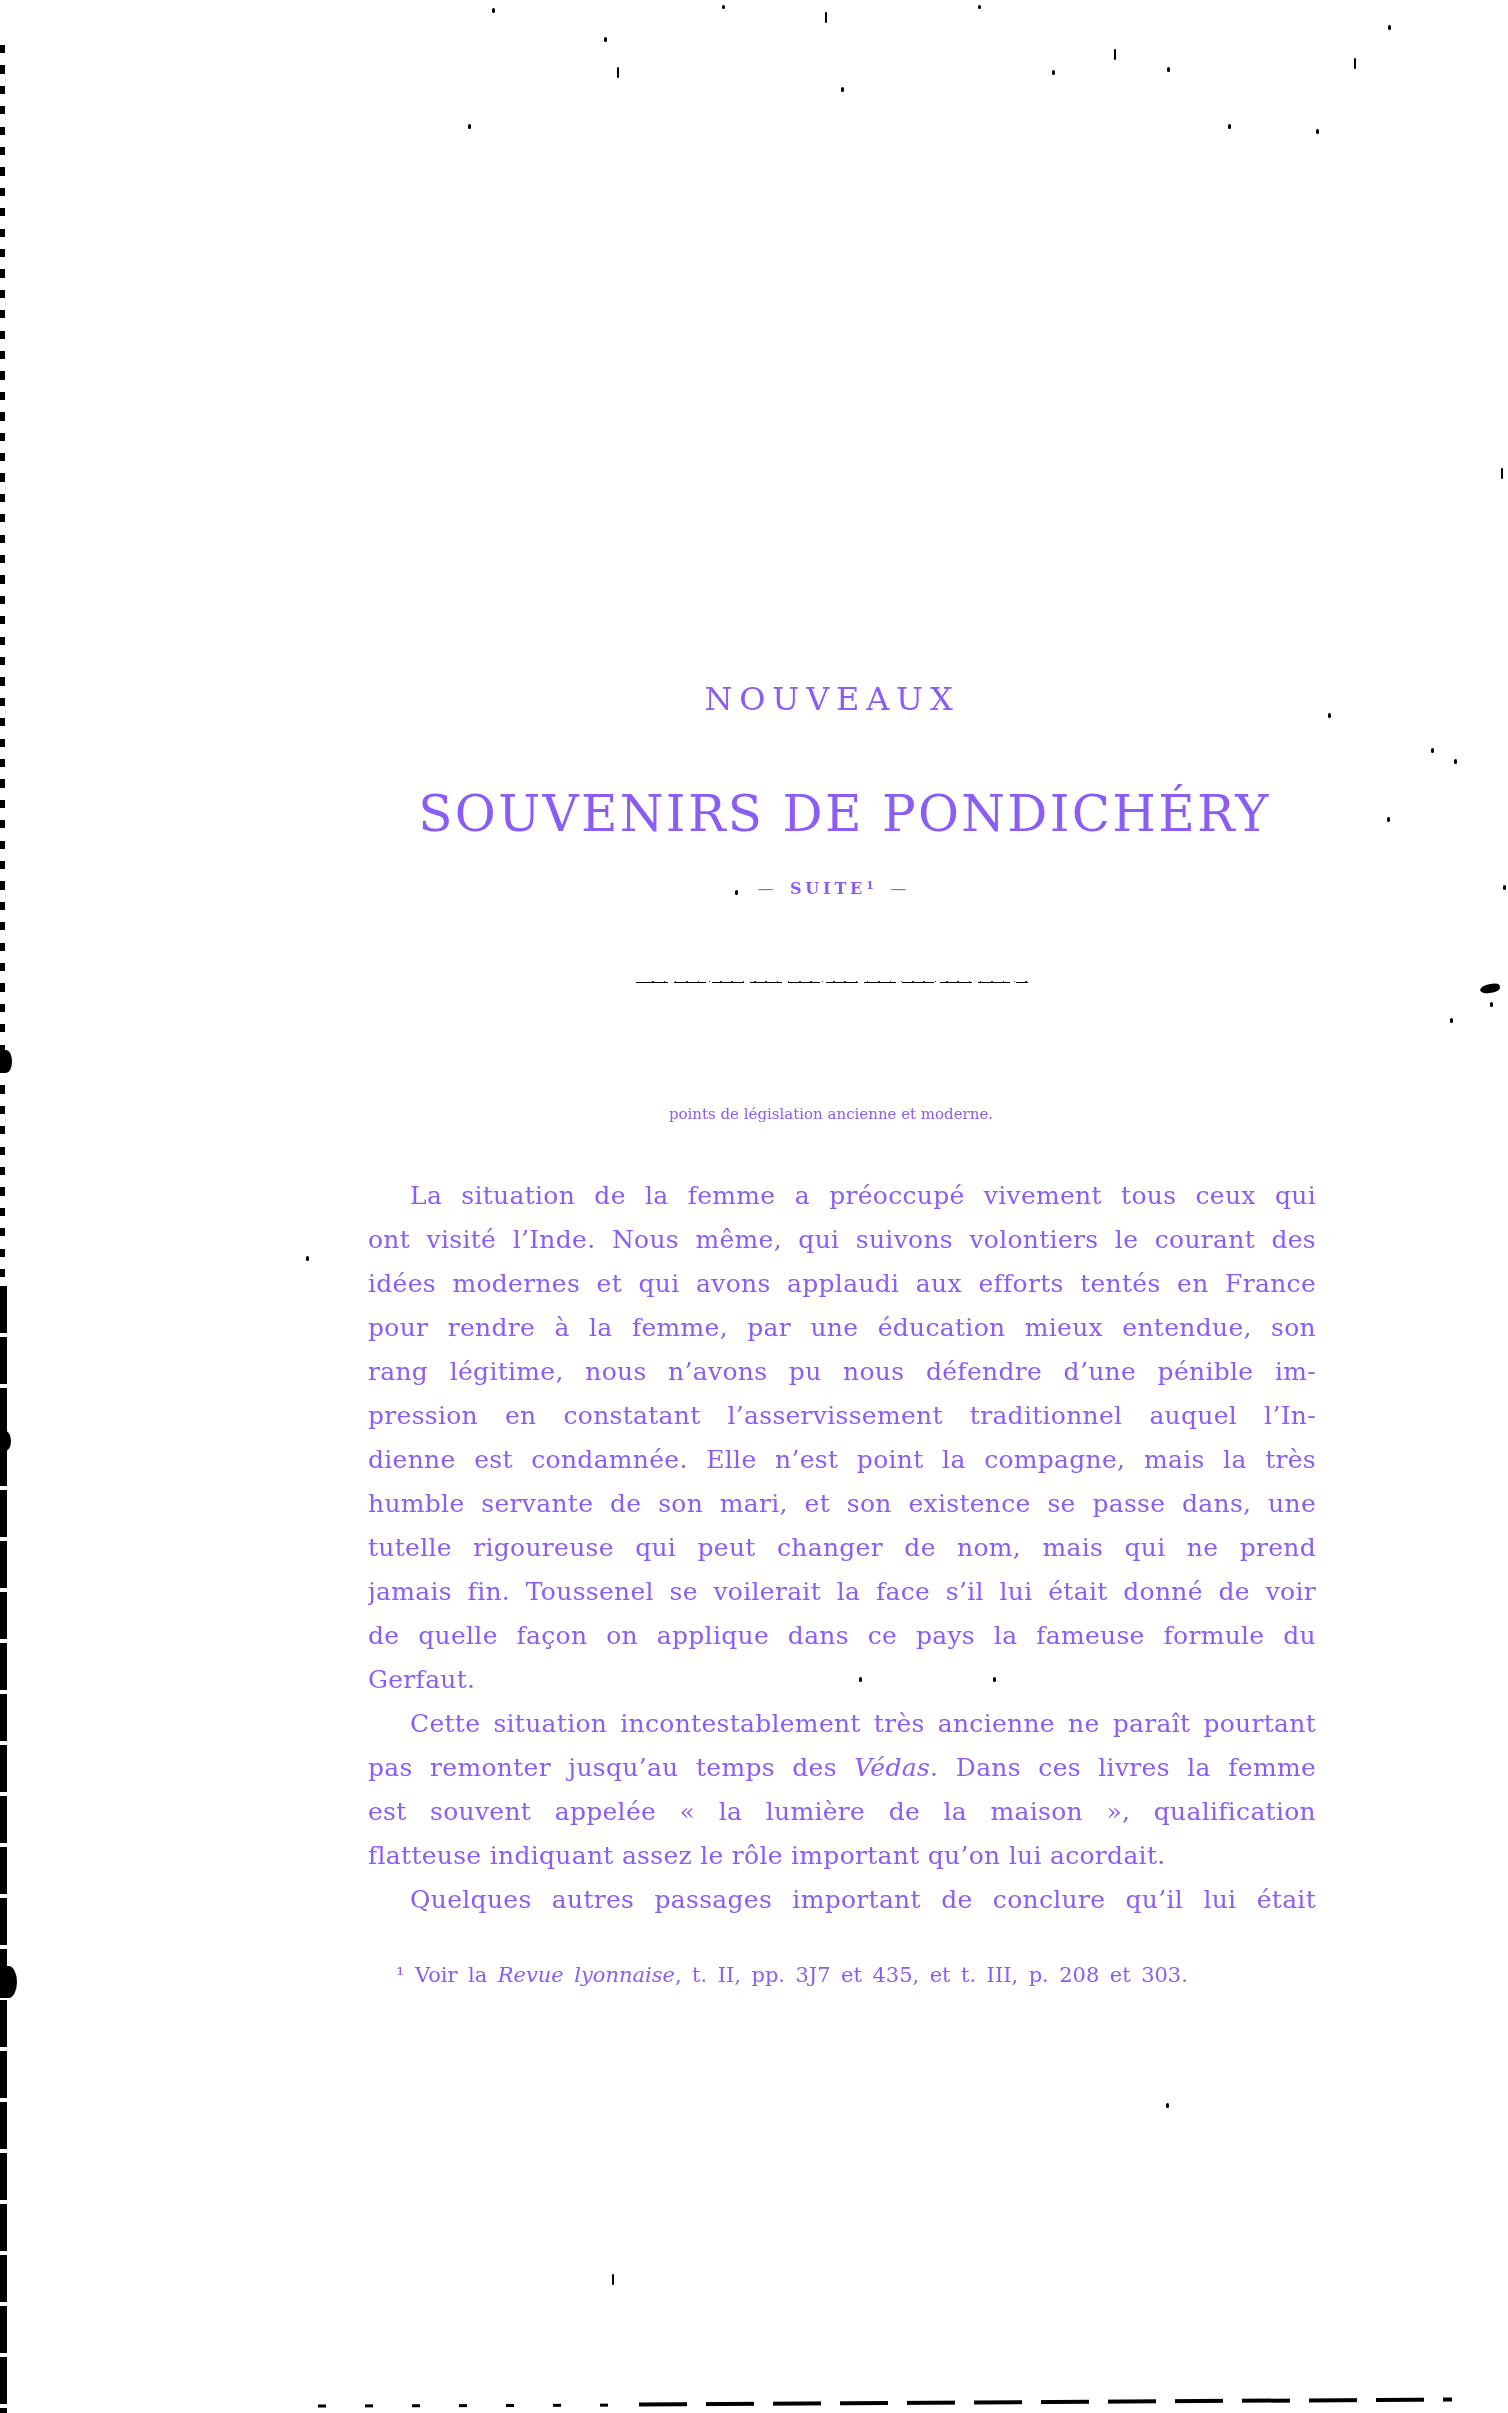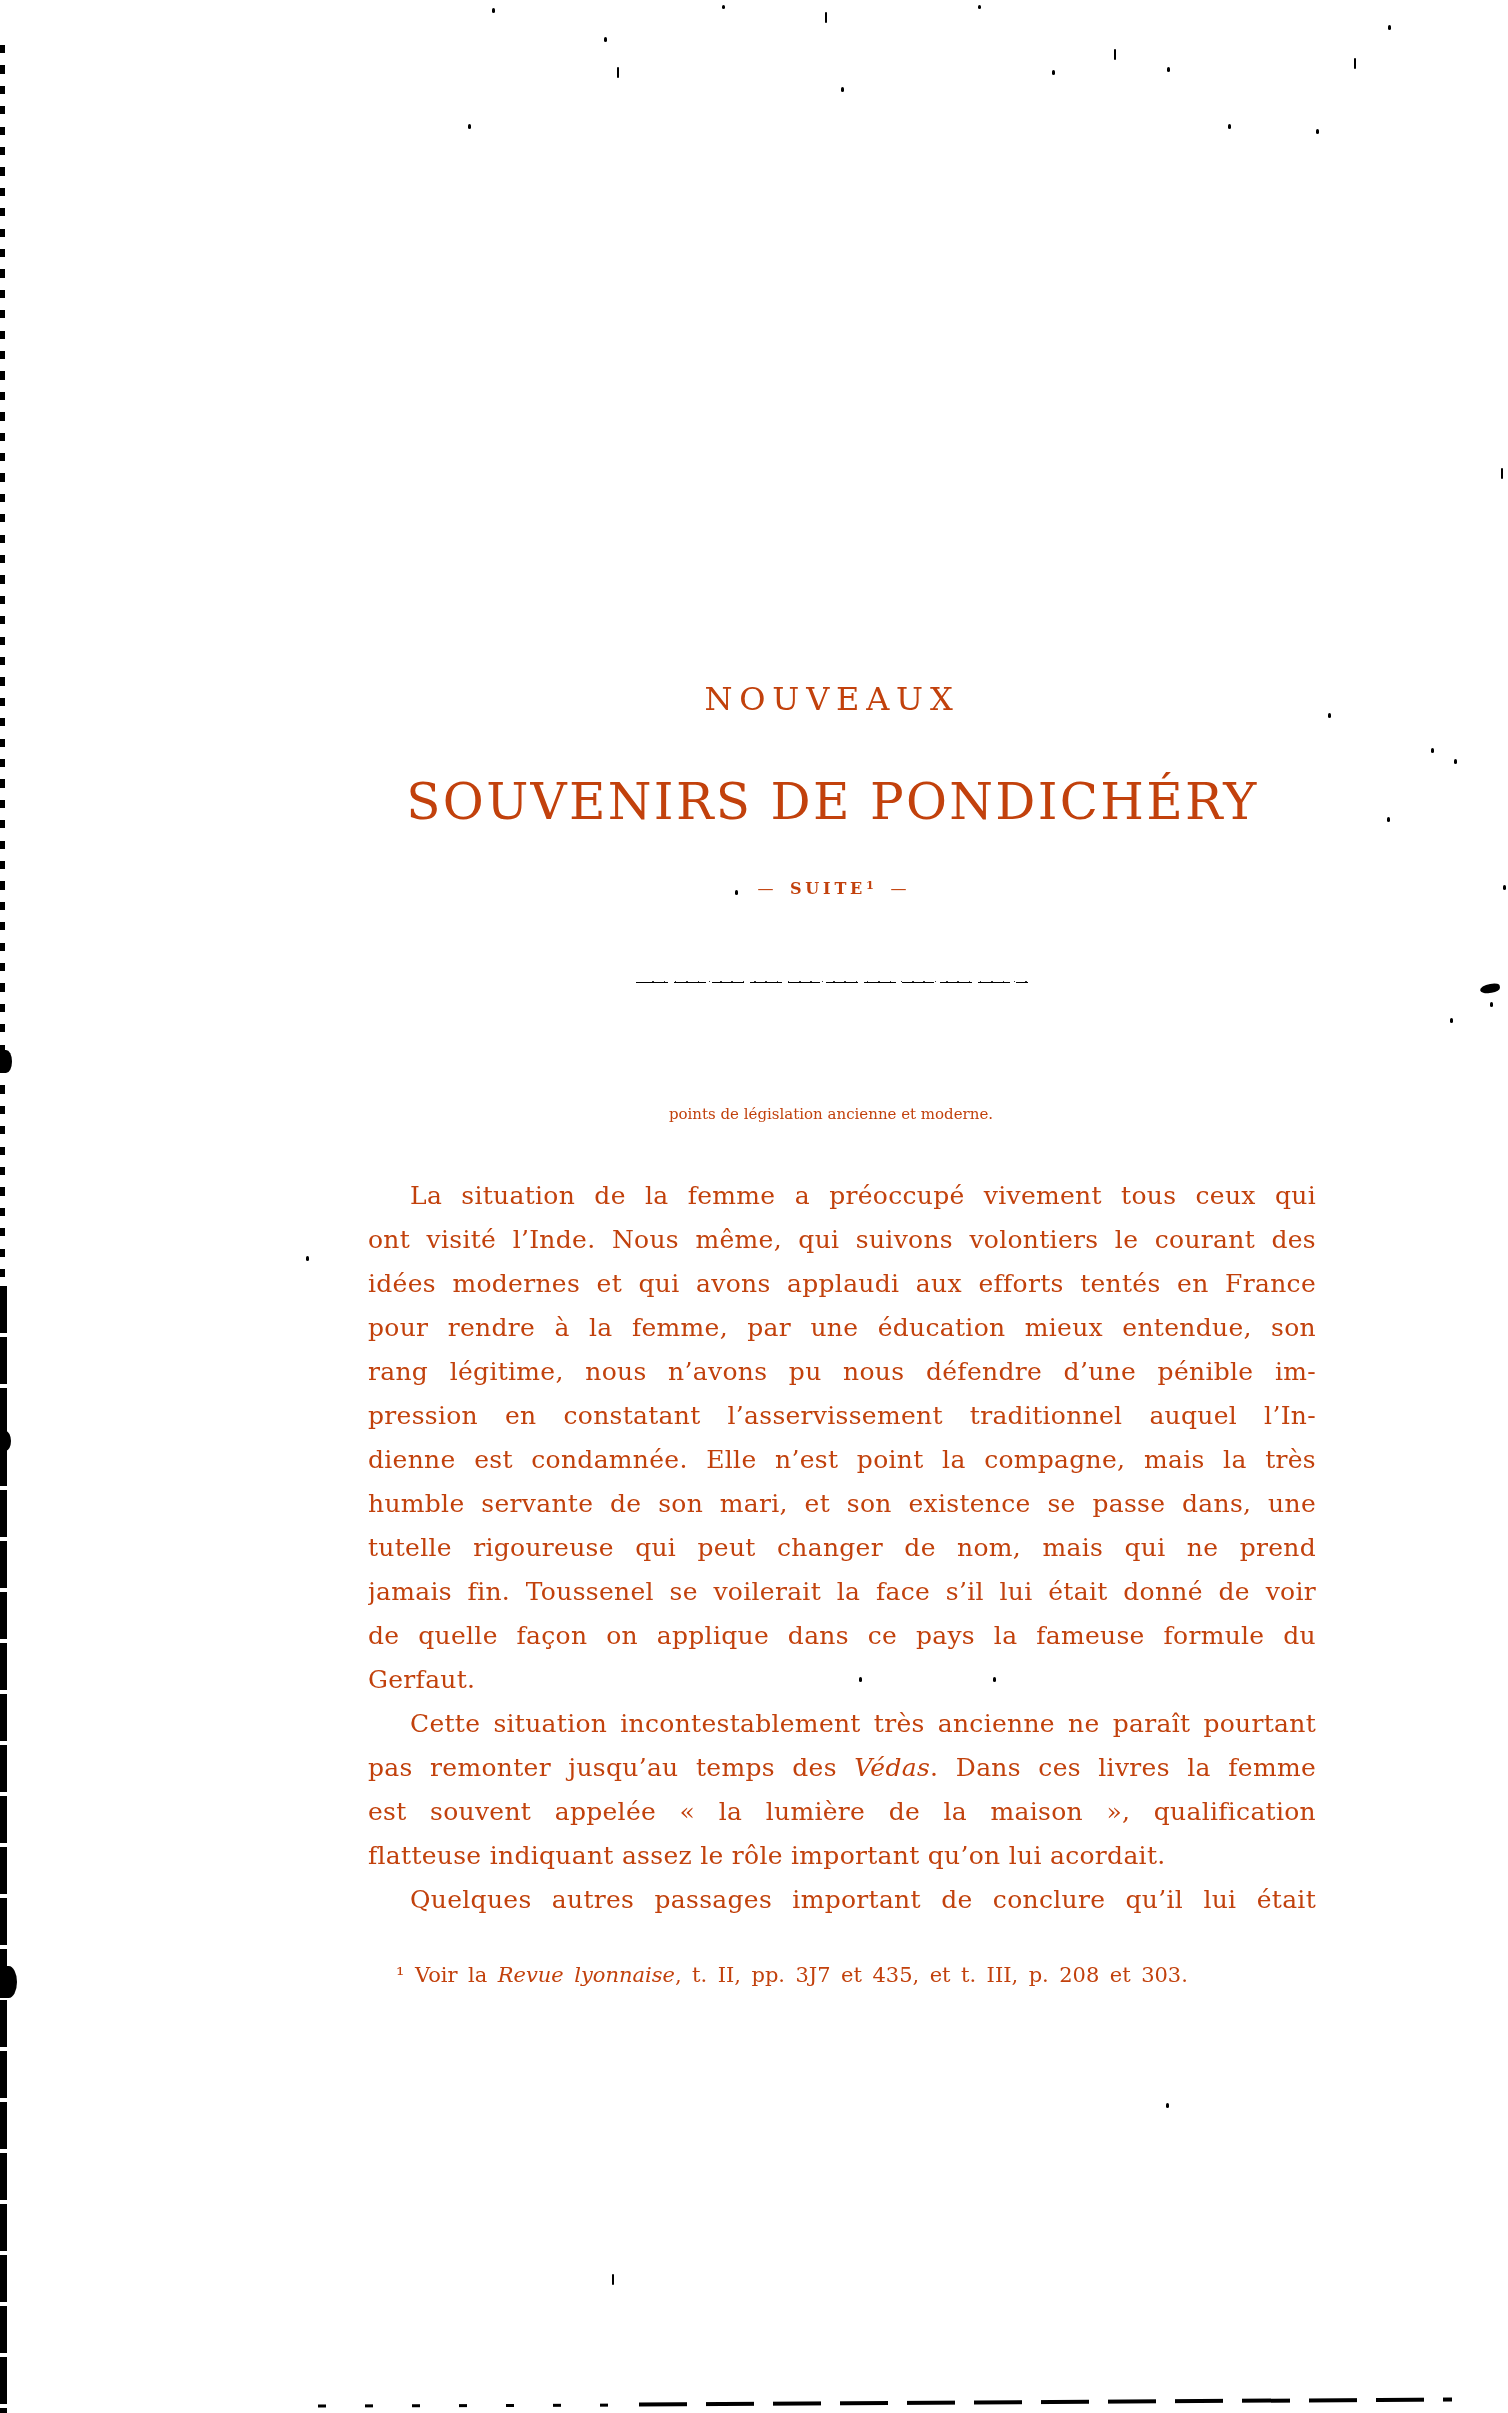--- a/index.html
+++ b/index.html
@@ -1,30 +1,30 @@
 <!DOCTYPE html>
 <html style="font-size:12px"><head>
 <meta charset="utf-8">
 <style>
   html,body{margin:0;padding:0;background:#e8e8e8;}
   .page{
     position:relative;
     width:1509px;height:2413px;
-    background:#ffffff;color:#c2410c;
+    background:#ffffff;color:#8b5cf6;
     font-family:"DejaVu Serif","Liberation Serif",serif;
     overflow:hidden;
   }
   
   .kicker{
     position:absolute;left:363px;top:682px;width:938px;
     text-align:center;font-size:32px;line-height:35px;
     letter-spacing:6.8px;white-space:nowrap;
   }
   .title{
-    position:absolute;left:288px;top:773px;width:1089px;margin:0;
+    position:absolute;left:288px;top:773px;width:1089px;margin:12px;
     text-align:center;font-size:50px;line-height:58px;font-weight:normal;
     letter-spacing:2.3px;white-space:nowrap;
   }
   .suite{
     position:absolute;left:363px;top:876px;width:938px;
     text-align:center;font-size:16px;line-height:19px;
     letter-spacing:3.8px;font-weight:bold;
   }
   .suite .dash{letter-spacing:0;padding:0 16.6px;font-weight:normal;}
   .suite .sup{font-size:11.3px;vertical-align:5.3px;letter-spacing:0;}

